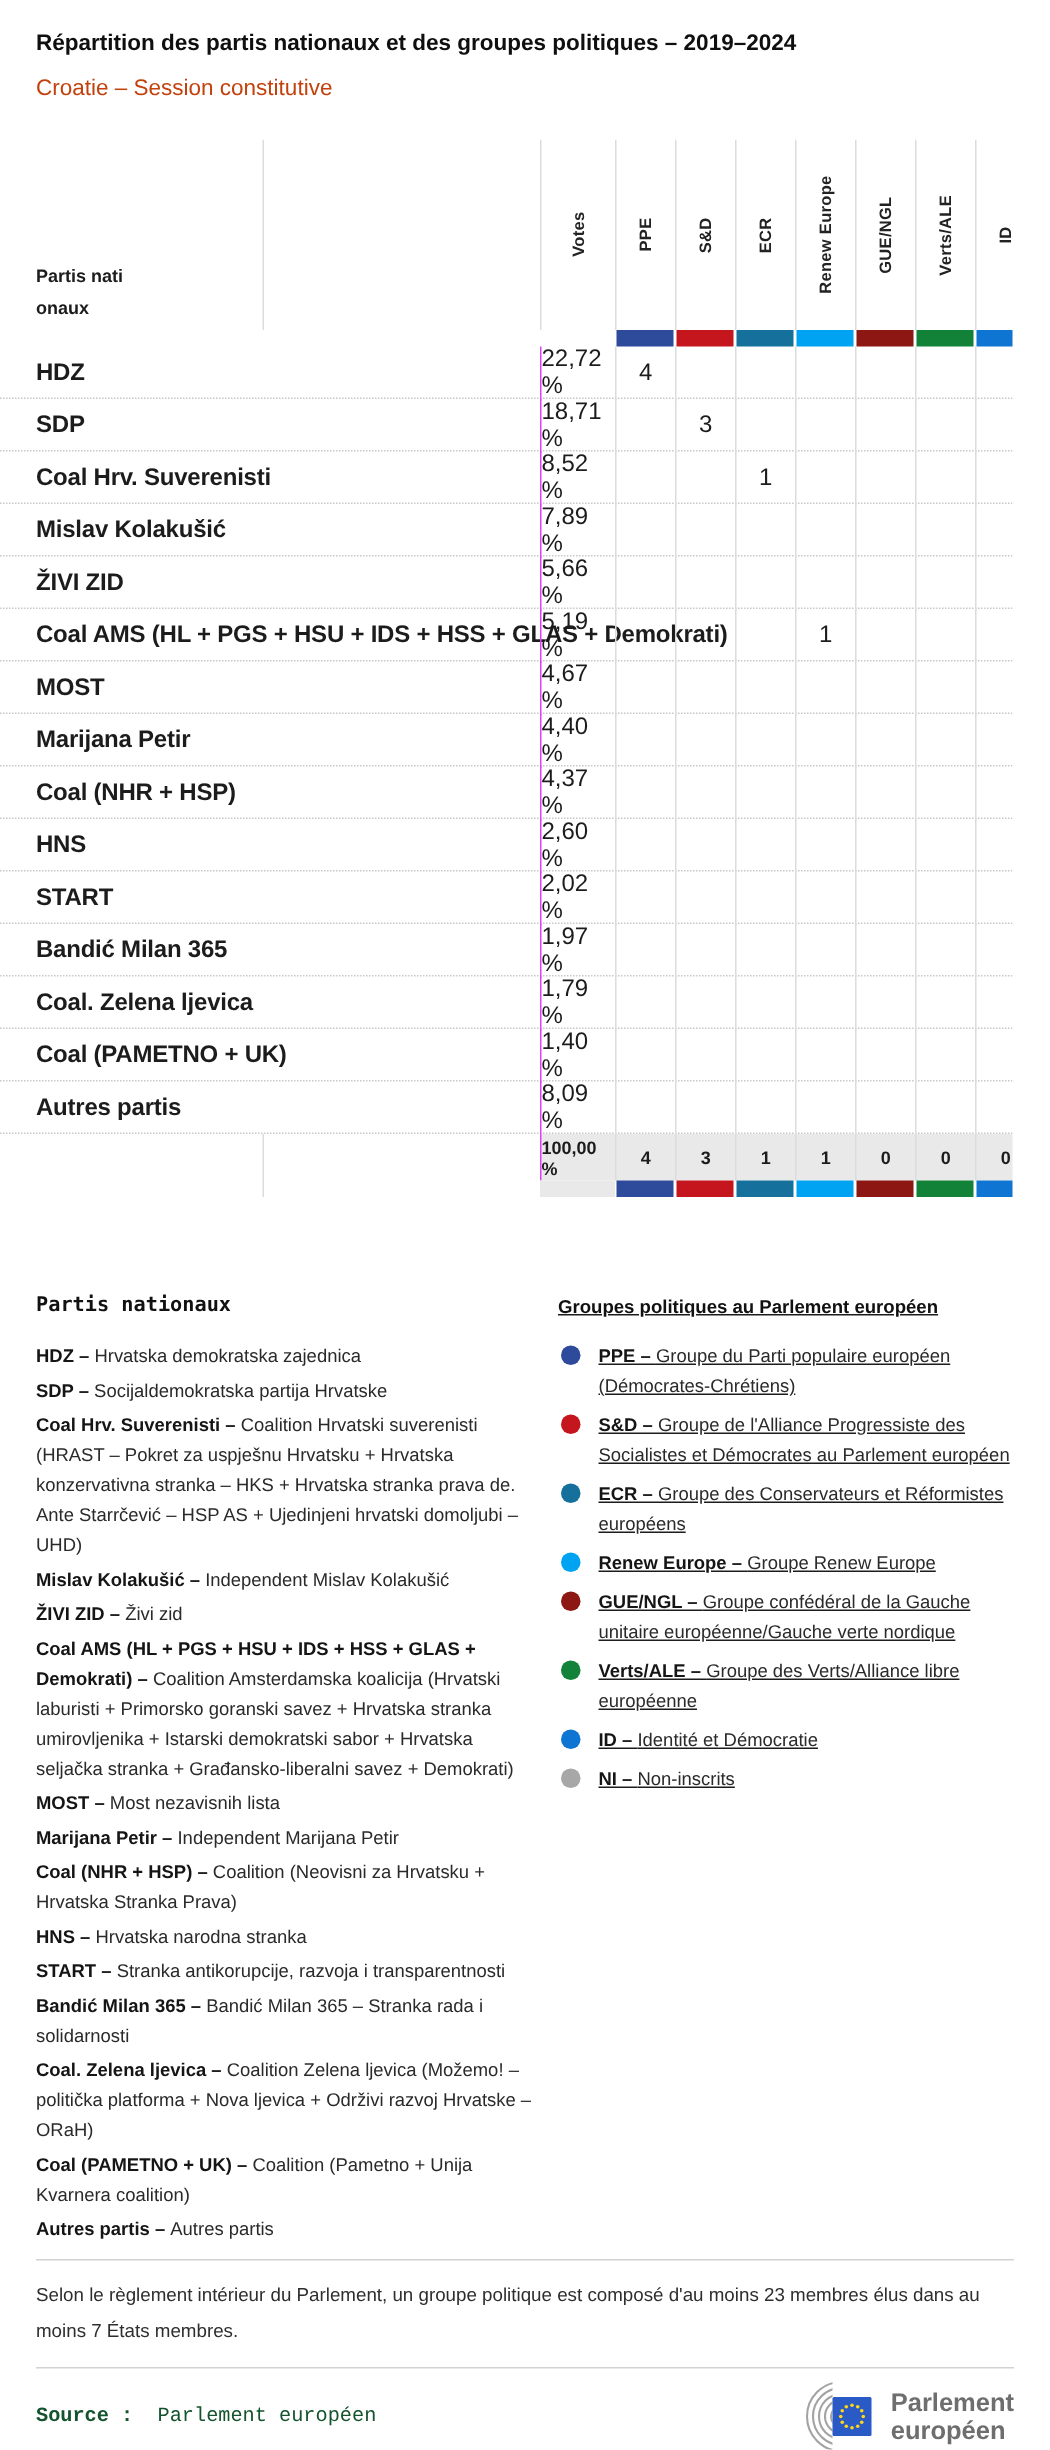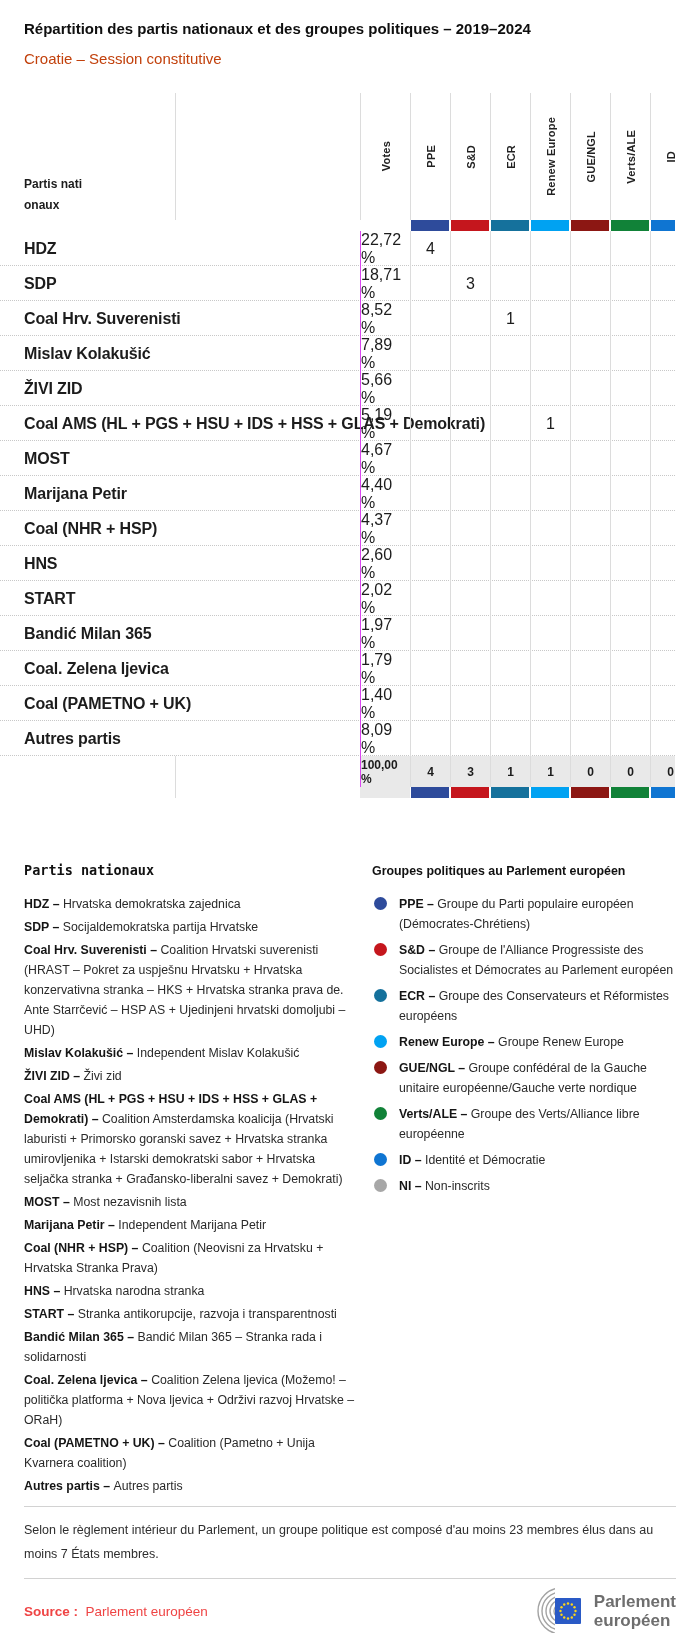--- a/index.html
+++ b/index.html
@@ -29,35 +29,35 @@
   .seatcell{display:flex;align-items:center;justify-content:center;border-left:1px solid #dcdcdc;}
   .trow{height:31px;font-weight:bold;font-size:12px;}
   .trow .votescell,.trow .seatcell{background:#e9e9e9;}
   .tparty{position:relative;}
   .tparty::after{content:"";position:absolute;left:175px;top:0;bottom:0;width:1px;background:#dcdcdc;}
   .tbar .graycell{background:#e9e9e9;}
 
   
   .legends{display:flex;margin:64px 24px 0 24px;gap:16px;align-items:flex-start;}
   .leg-left{width:332px;flex:none;}
-  .leg-right{flex:1;min-width:0;}
+  .leg-right{flex:1;min-width:0;text-decoration:underline;}
   .leg-left h3{margin:0 0 16px 0;font-family:"DejaVu Sans Mono","Liberation Mono",monospace;font-size:13.5px;font-weight:bold;color:#111;}
   .leg-right h3{margin:2px 0 16px 0;font-size:12.4px;font-weight:bold;color:#111;}
   .lentry{margin:0 0 3px 0;font-size:12.3px;line-height:20px;color:#2a2a2a;}
   .term{font-weight:bold;color:#151515;}
   .gentry{display:flex;gap:12px;margin:0 0 6px 0;}
   .dot{width:13px;height:13px;border-radius:50%;flex:none;margin-top:3px;margin-left:2px;}
   .gtext{margin:0;font-size:12.3px;line-height:20px;color:#2a2a2a;}
 
   
   .footblock{position:absolute;left:24px;width:652px;top:1506px;}
   .rule{height:1px;background:#d2d2d2;}
   .footnote{margin:11px 0 12px 0;font-size:12.5px;line-height:24px;color:#2e2e2e;}
   .bottomrow{display:flex;justify-content:space-between;align-items:center;margin-top:8px;}
-  .source{font-size:13.5px;color:#ef4444;}
+  .source{font-size:13.5px;color:#14532d;font-family:Liberation Mono, monospace;}
   .source .slabel{font-weight:bold;}
   .eplogo{display:flex;align-items:center;gap:8px;}
   .logo-text{font-size:17px;font-weight:bold;color:#6e6e6e;line-height:19px;}
 </style>
 </head>
 <body>
 
 <h1 class="title">Répartition des partis nationaux et des groupes politiques – 2019–2024</h1>
 <h2 class="subtitle">Croatie – Session constitutive</h2>
 

